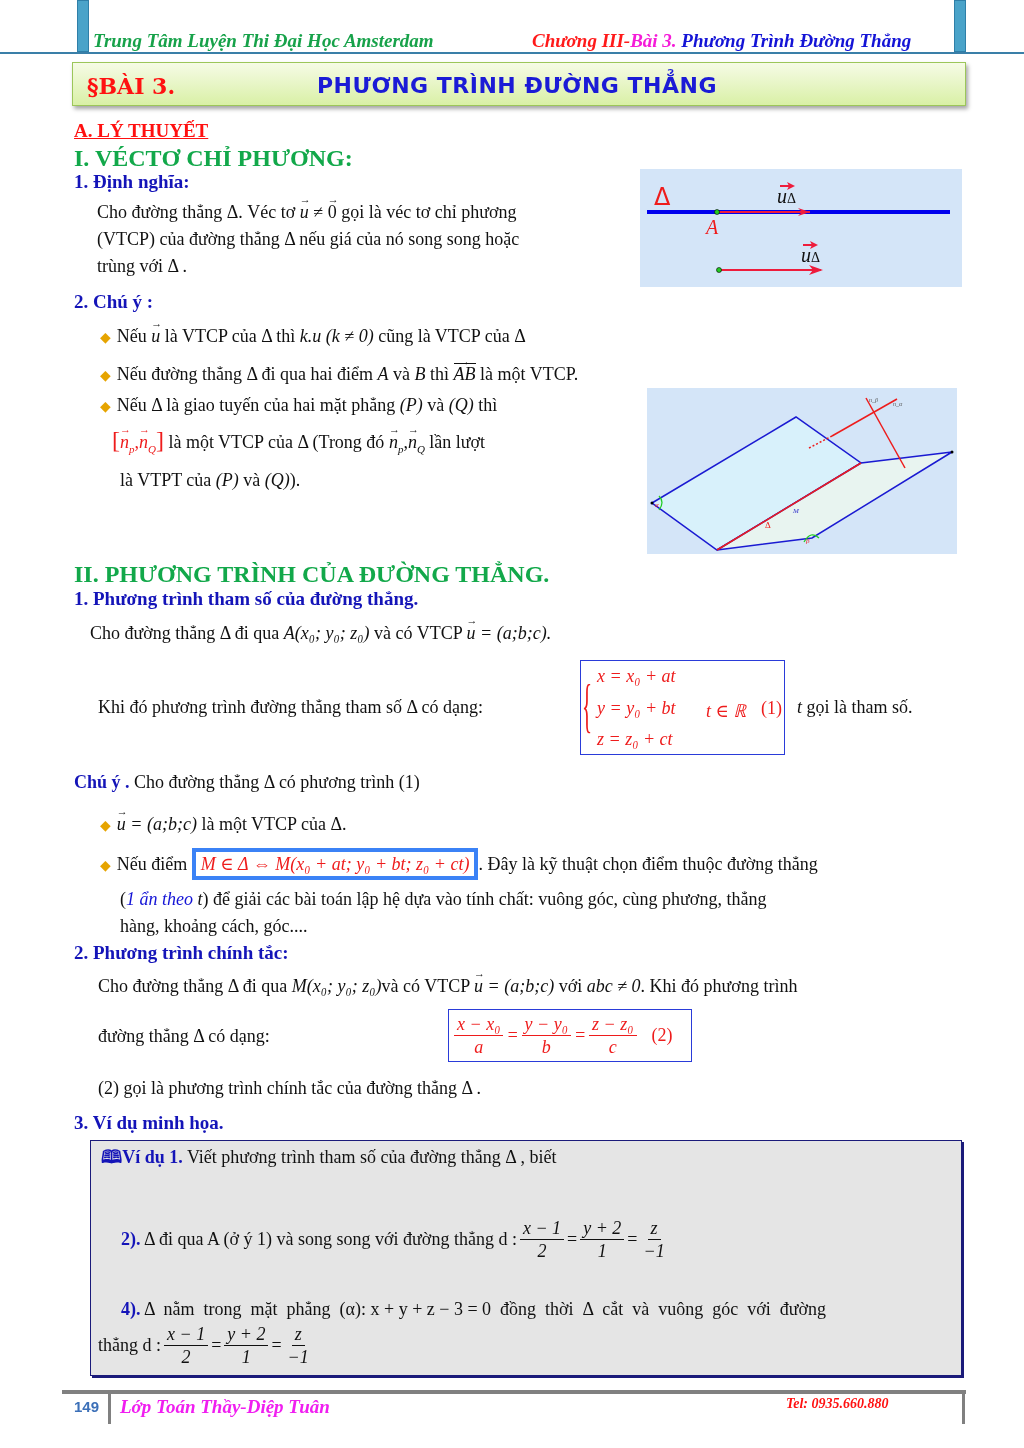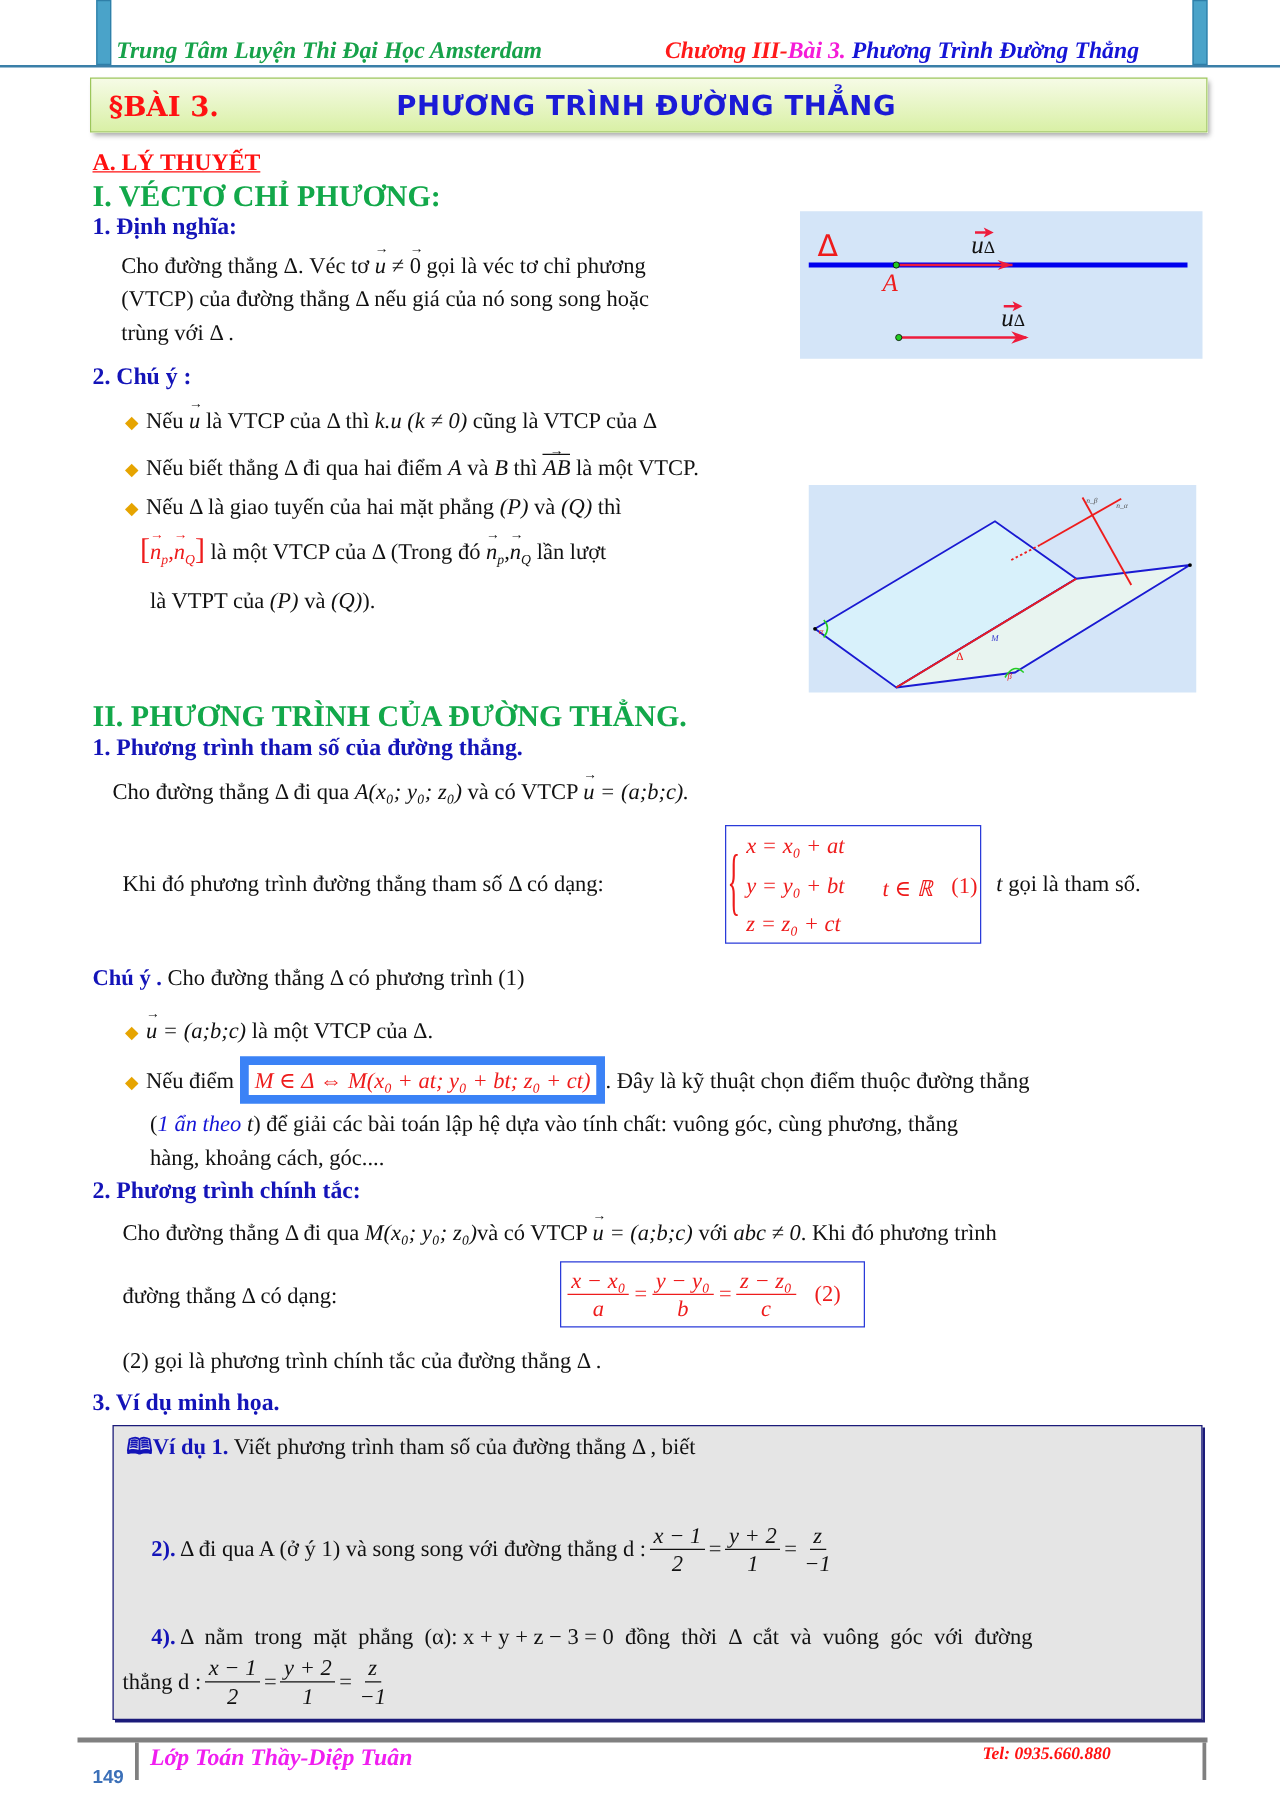--- a/index.html
+++ b/index.html
@@ -21,34 +21,34 @@
   .banner-title { left: 244px; top: 10px; font-size: 22px; font-weight: bold; color: #1b1bd6; font-family: "DejaVu Sans", sans-serif; letter-spacing: 0.5px; }
   
   .h-red { color: #ff1010; font-weight: bold; font-size: 19px; text-decoration: underline; }
   .h-green { color: #12a84a; font-weight: bold; font-size: 24px; }
   .h-blue { color: #1414b8; font-weight: bold; font-size: 19px; }
   .txt { font-size: 18px; line-height: 27px; color: #111; }
   .m { font-style: italic; }
   .bullet { color: #e6a400; font-size: 14px; margin-right: 6px; }
   .vec { position: relative; display: inline-block; font-style: italic; }
   .vec::before { content: "→"; position: absolute; left: 0; right: 0; top: -13px; font-size: 11px; text-align: center; font-style: normal; }
-  .boxed { border: 7px solid #3b82f6; padding: 2px 5px; }
+  .boxed { border: 4px solid #3b82f6; padding: 2px 5px; }
   .red { color: #ee1c1c; }
   .fig { background: #d4e5f8; }
   .frac { display: inline-flex; flex-direction: column; align-items: center; vertical-align: middle; margin: 0 3px; }
   .frac .num { border-bottom: 1px solid currentColor; padding: 0 3px; line-height: 22px; }
   .frac .den { line-height: 22px; padding: 0 3px; }
   .example { left: 90px; top: 1140px; width: 872px; height: 236px; box-sizing: border-box;
              background: #e5e5e5; border: 1px solid #1b1b7a; box-shadow: 2px 2px 0 #1b1b7a; }
   .ex-label { color: #1414b8; font-weight: bold; }
   
   .ftr-line { left: 62px; top: 1390px; width: 904px; height: 4px; background: #808080; }
   .ftr-sep { left: 108px; top: 1394px; width: 3px; height: 30px; background: #808080; }
   .ftr-sep2 { left: 962px; top: 1394px; width: 3px; height: 30px; background: #808080; }
-  .ftr-page { left: 74px; top: 1398px; font-size: 15px; color: #3c70b8; font-weight: bold; font-family: "Liberation Sans", sans-serif; margin-top: 15px; }
+  .ftr-page { left: 74px; top: 1398px; font-size: 15px; color: #3c70b8; font-weight: bold; font-family: "Liberation Sans", sans-serif; }
   .ftr-left { left: 120px; top: 1396px; font-size: 19px; font-style: italic; font-weight: bold; color: #f01ef0; }
   .ftr-right { left: 786px; top: 1396px; font-size: 14px; font-style: italic; font-weight: bold; color: #ff1111; }
 </style>
 </head>
 <body>
 
 <div class="abs hdr-bar-l"></div>
 <div class="abs hdr-bar-r"></div>
 <div class="abs hdr-line"></div>
 <div class="abs hdr-left">Trung Tâm Luyện Thi Đại Học Amsterdam</div>
@@ -90,21 +90,21 @@
   <div class="abs" style="left:137px; top:16px; font-size:20px; font-style:italic; color:#111;"><span>u</span><span style="font-size:14px; font-style:normal;">Δ</span></div>
   <div class="abs" style="left:161px; top:75px; font-size:20px; font-style:italic; color:#111;"><span>u</span><span style="font-size:14px; font-style:normal;">Δ</span></div>
 </div>
 
 <div class="abs h-blue" style="left:74px; top:291px;">2. Chú ý :</div>
 
 <div class="abs txt" style="left:100px; top:323px; white-space:nowrap;">
   <span class="bullet">◆</span><span>Nếu </span><span class="vec">u</span><span> là VTCP của Δ thì </span><span class="m">k.u</span><span class="m"> (k ≠ 0)</span><span> cũng là VTCP của Δ</span>
 </div>
 <div class="abs txt" style="left:100px; top:361px; white-space:nowrap;">
-  <span class="bullet">◆</span><span>Nếu biết thẳng Δ  đi qua hai điểm </span><span class="m">A</span><span> và </span><span class="m">B</span><span> thì </span><span class="vec" style="border-top:1px solid #111; line-height:20px;">AB</span><span> là một VTCP.</span>
+  <span class="bullet">◆</span><span>Nếu đường thẳng Δ  đi qua hai điểm </span><span class="m">A</span><span> và </span><span class="m">B</span><span> thì </span><span class="vec" style="border-top:1px solid #111; line-height:20px;">AB</span><span> là một VTCP.</span>
 </div>
 <div class="abs txt" style="left:100px; top:392px; white-space:nowrap;">
   <span class="bullet">◆</span><span>Nếu Δ là giao tuyến của hai mặt phẳng </span><span class="m">(P)</span><span> và </span><span class="m">(Q)</span><span> thì</span>
 </div>
 <div class="abs txt" style="left:112px; top:427px; white-space:nowrap;">
   <span class="red" style="font-size:24px;">[</span><span class="vec red">n</span><sub class="red m" style="font-size:11px;">p</sub><span class="red">,</span><span class="vec red">n</span><sub class="red m" style="font-size:11px;">Q</sub><span class="red" style="font-size:24px;">]</span>
   <span> là một VTCP của Δ (Trong đó </span><span class="vec">n</span><sub class="m" style="font-size:11px;">p</sub>,<span class="vec">n</span><sub class="m" style="font-size:11px;">Q</sub><span> lần lượt</span>
 </div>
 <div class="abs txt" style="left:120px; top:467px; white-space:nowrap;">
   <span>là VTPT của </span><span class="m">(P)</span><span> và </span><span class="m">(Q)</span><span>).</span>

